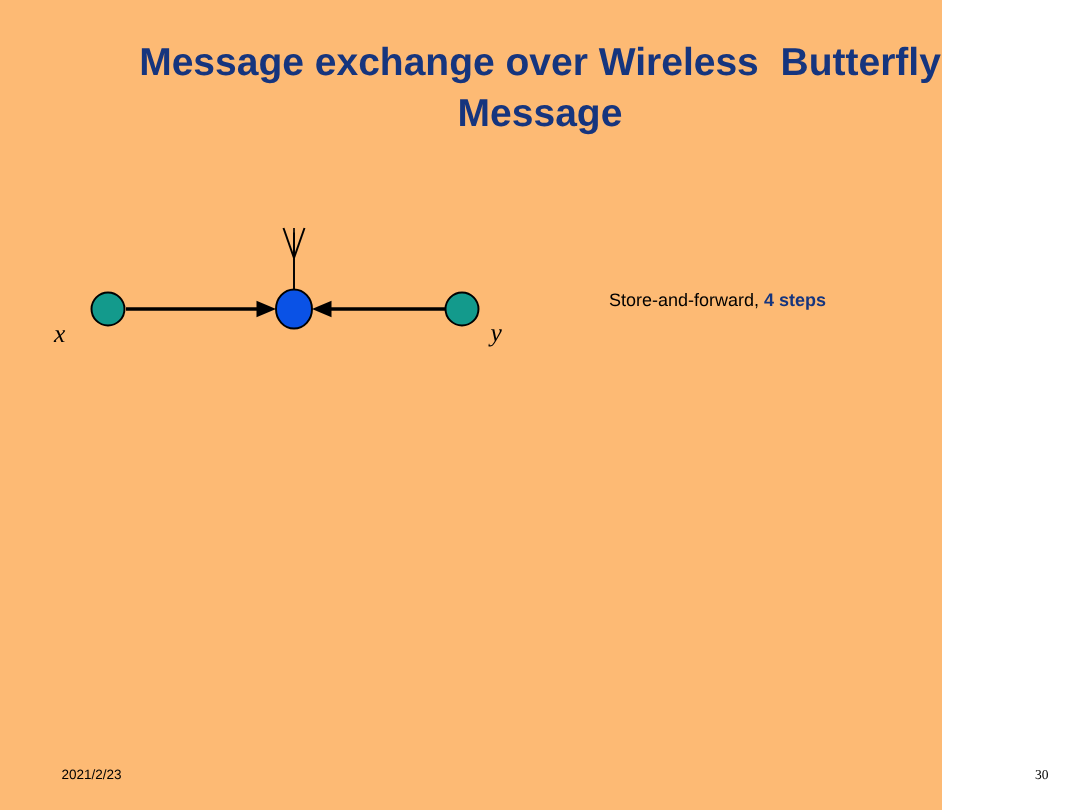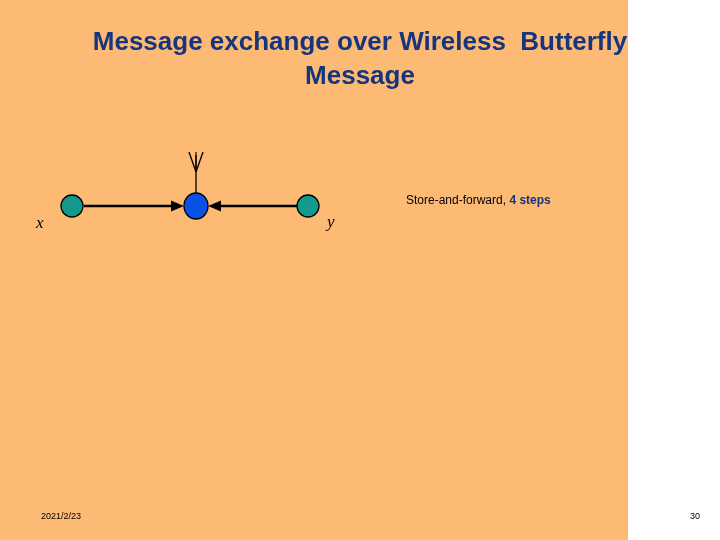--- a/index.html
+++ b/index.html
@@ -92,21 +92,21 @@
     top: 511px;
     font-family: "Liberation Sans", sans-serif;
     font-size: 9px;
     color: #000000;
     line-height: 11px;
   }
   #footer-page {
     position: absolute;
     left: 690px;
     top: 511px;
-    font-family: Liberation Sans, sans-serif;
+    font-family: Liberation Serif, serif;
     font-size: 9px;
     color: #000000;
     line-height: 11px;
   }
 </style>
 </head>
 <body>
 
 <div id="slide">
 

